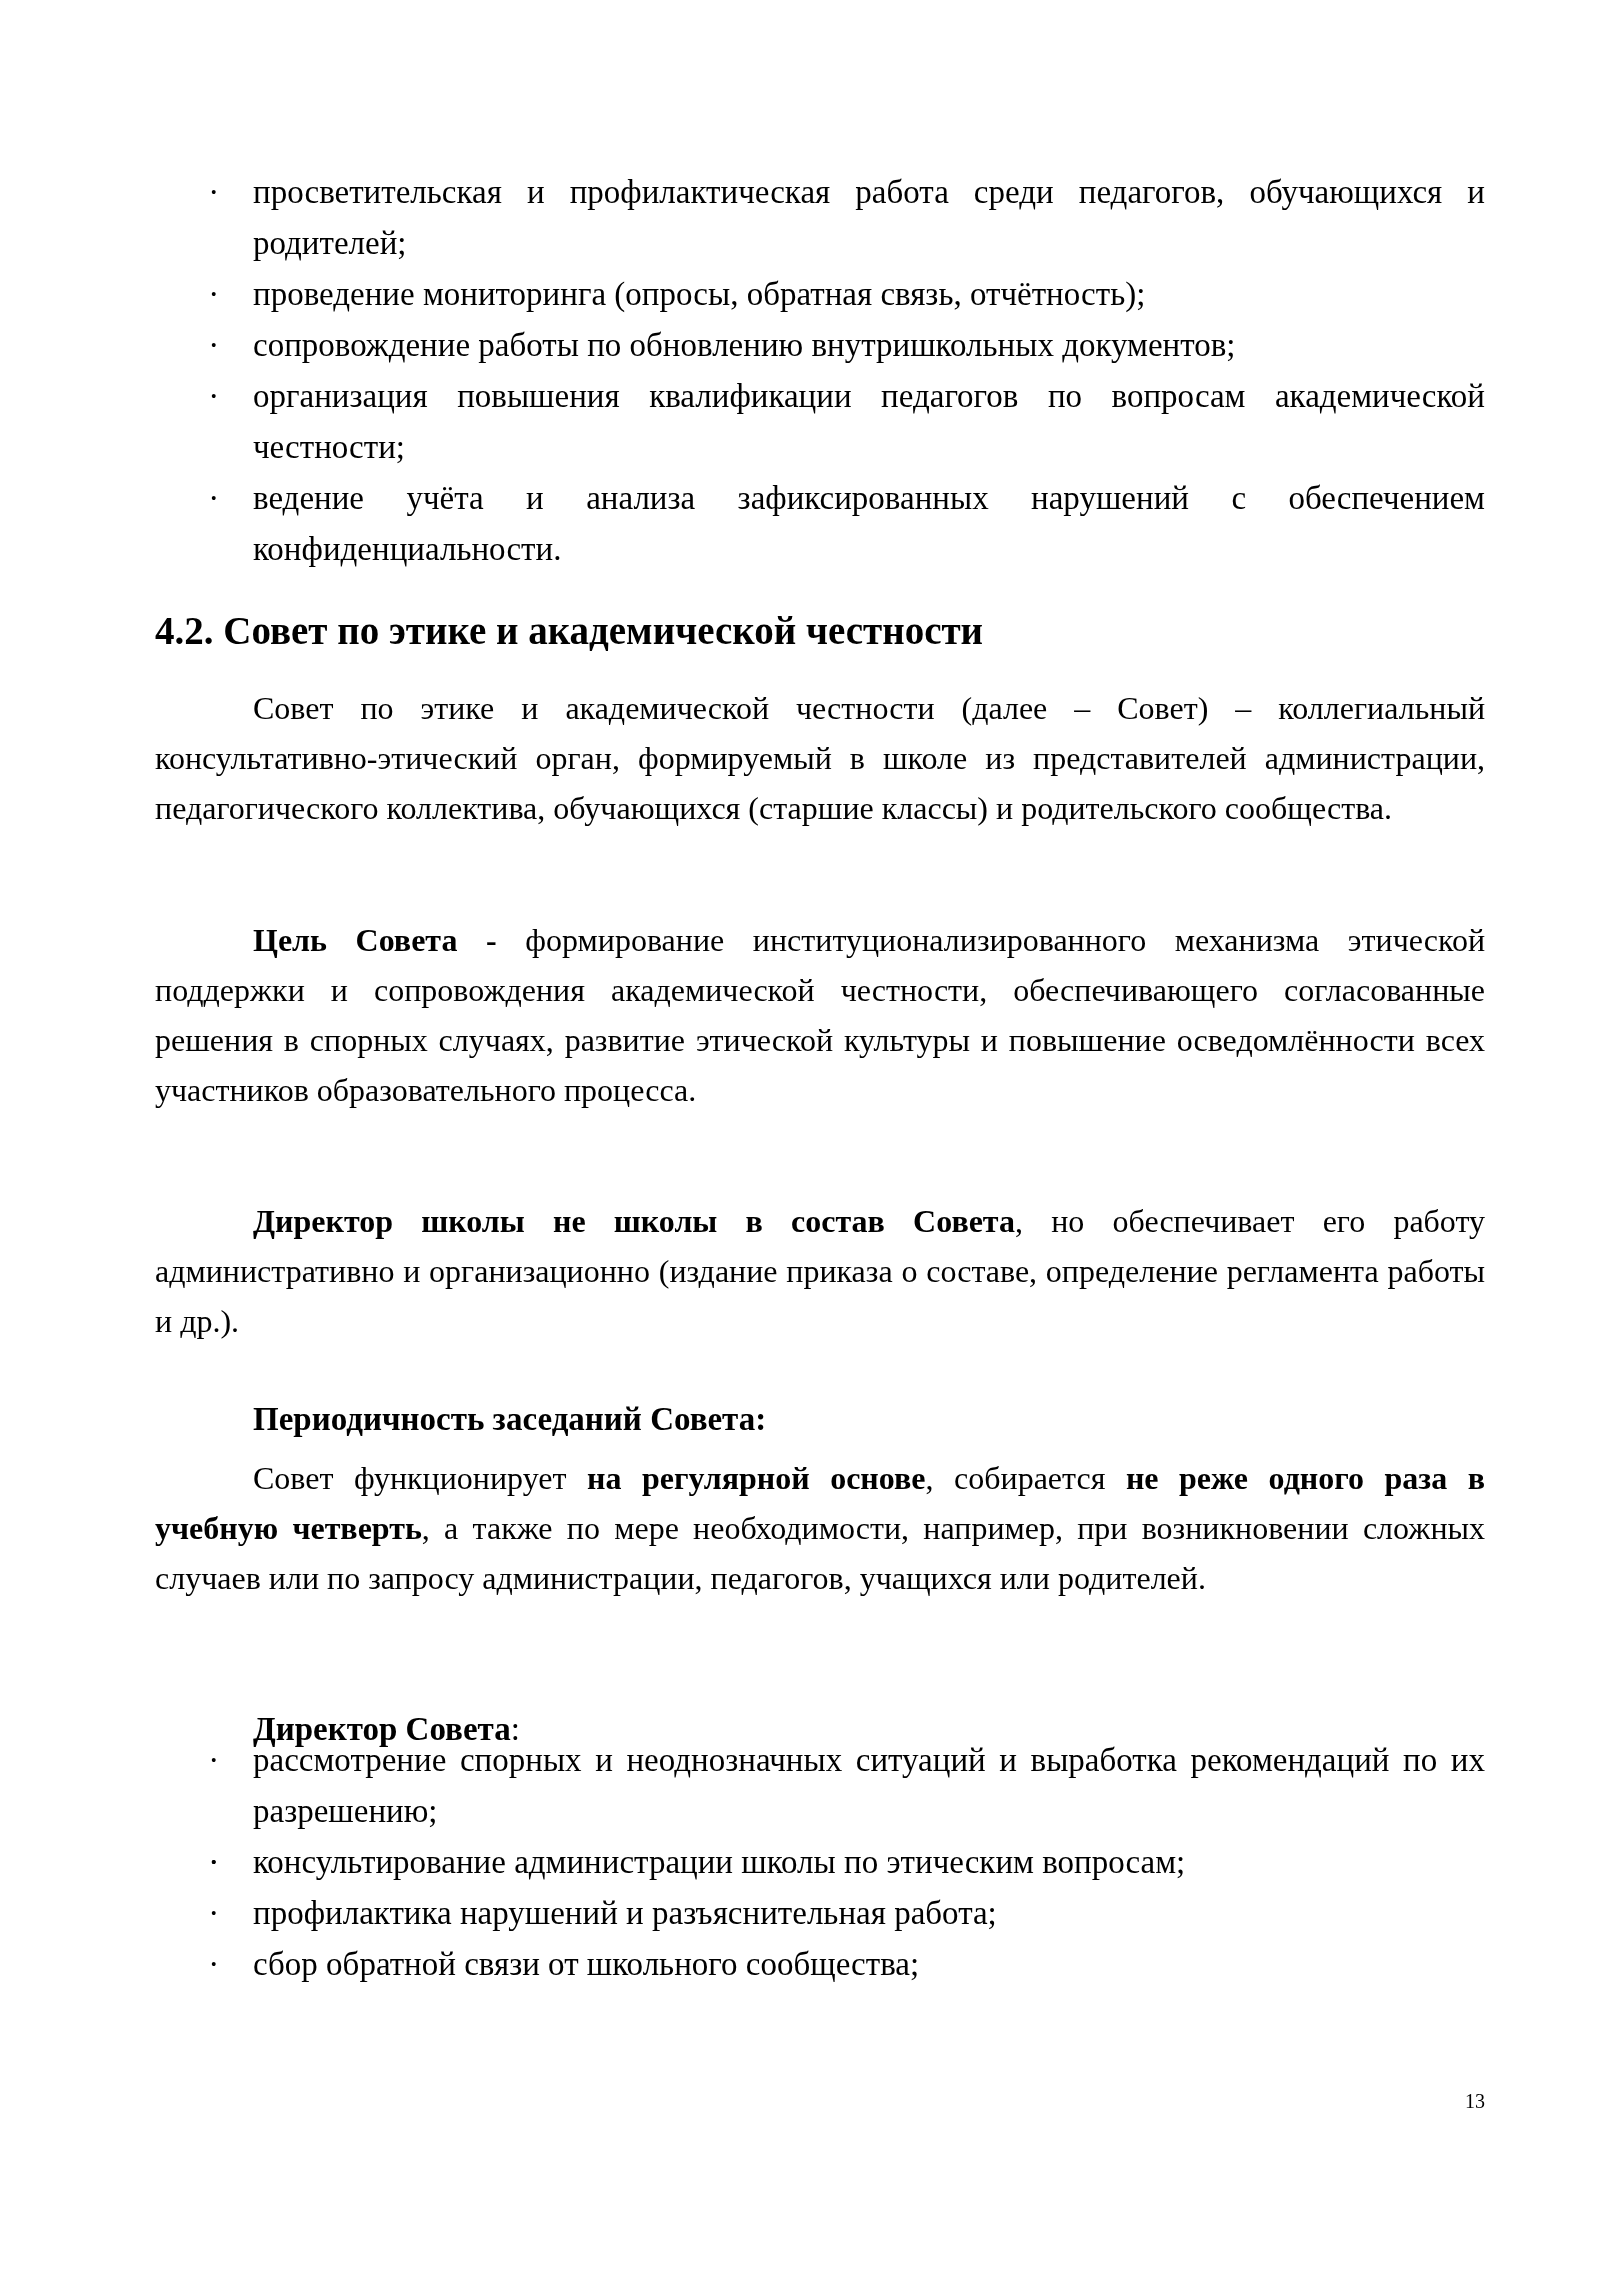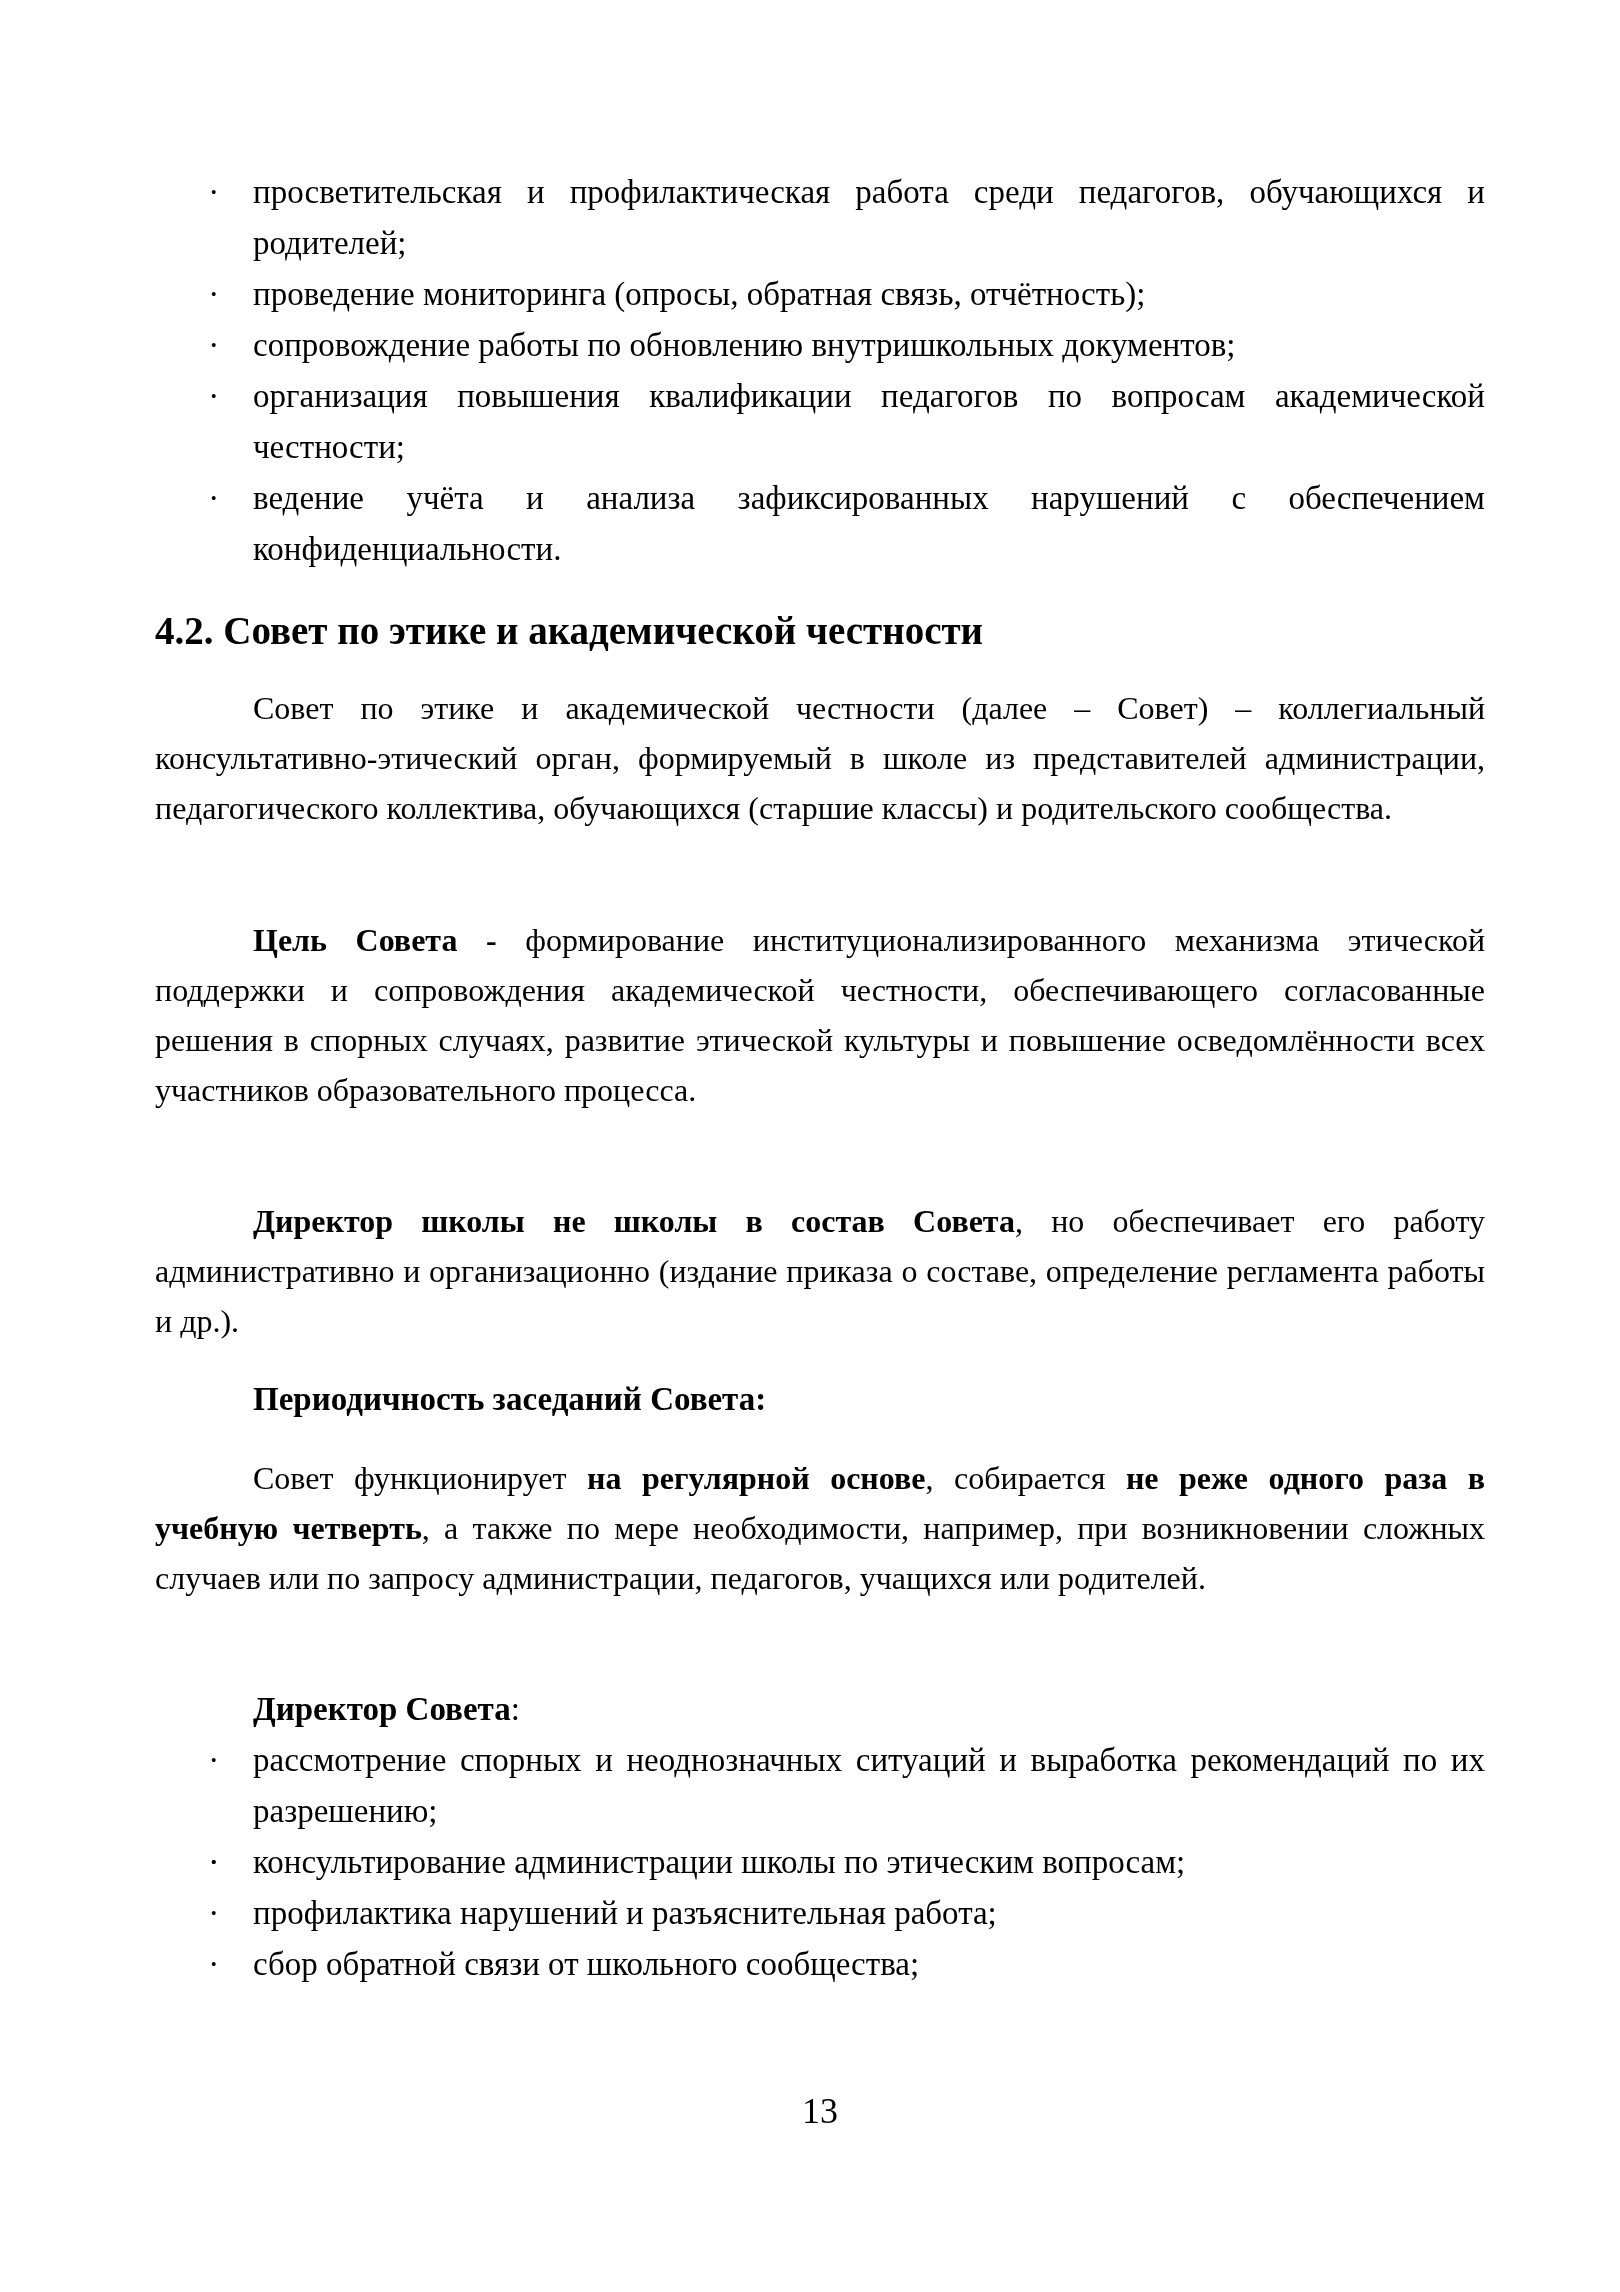--- a/index.html
+++ b/index.html
@@ -4,23 +4,23 @@
 <style>
   html, body { margin: 0; padding: 0; background: #ffffff; }
   body { width: 1620px; height: 2293px; position: relative; overflow: hidden;
          font-family: "Liberation Serif", "DejaVu Serif", serif; color: #000; }
   .page { position: absolute; left: 155px; top: 0; width: 1330px; }
   .bullet-list { position: absolute; left: 0; width: 1330px; margin: 0; padding: 0; list-style: none; }
   .bullet-item { position: relative; padding-left: 98px; font-size: 33px; line-height: 51px; text-align: justify; }
   .bullet-dot { position: absolute; left: 49px; top: 0; width: 19.6px; text-align: center; }
   .heading { position: absolute; left: 0; font-size: 39px; font-weight: bold; line-height: 50px; }
   .para { position: absolute; left: 0; width: 1330px; font-size: 32px; line-height: 50px; text-align: justify; text-indent: 98px; }
-  .para-label { position: absolute; left: 98px; font-size: 33px; font-weight: bold; line-height: 50px; }
+  .para-label { position: absolute; left: 98px; font-size: 33px; font-weight: bold; line-height: 50px; margin-top: 20px; }
   b { font-weight: bold; }
-  .page-num { position: absolute; left: 0; width: 1330px; top: 2090px; text-align: center; font-size: 36px; }
+  .page-num { position: absolute; left: 0; width: 1330px; top: 2090px; text-align: right; font-size: 20px; }
 </style>
 </head>
 <body>
 
 <div class="page">
 
   <ul class="bullet-list" style="top:167px;">
     <li class="bullet-item"><span class="bullet-dot">·</span><span>просветительская и профилактическая работа среди педагогов, обучающихся и родителей;</span></li>
     <li class="bullet-item"><span class="bullet-dot">·</span><span>проведение мониторинга (опросы, обратная связь, отчётность);</span></li>
     <li class="bullet-item"><span class="bullet-dot">·</span><span>сопровождение работы по обновлению внутришкольных документов;</span></li>

